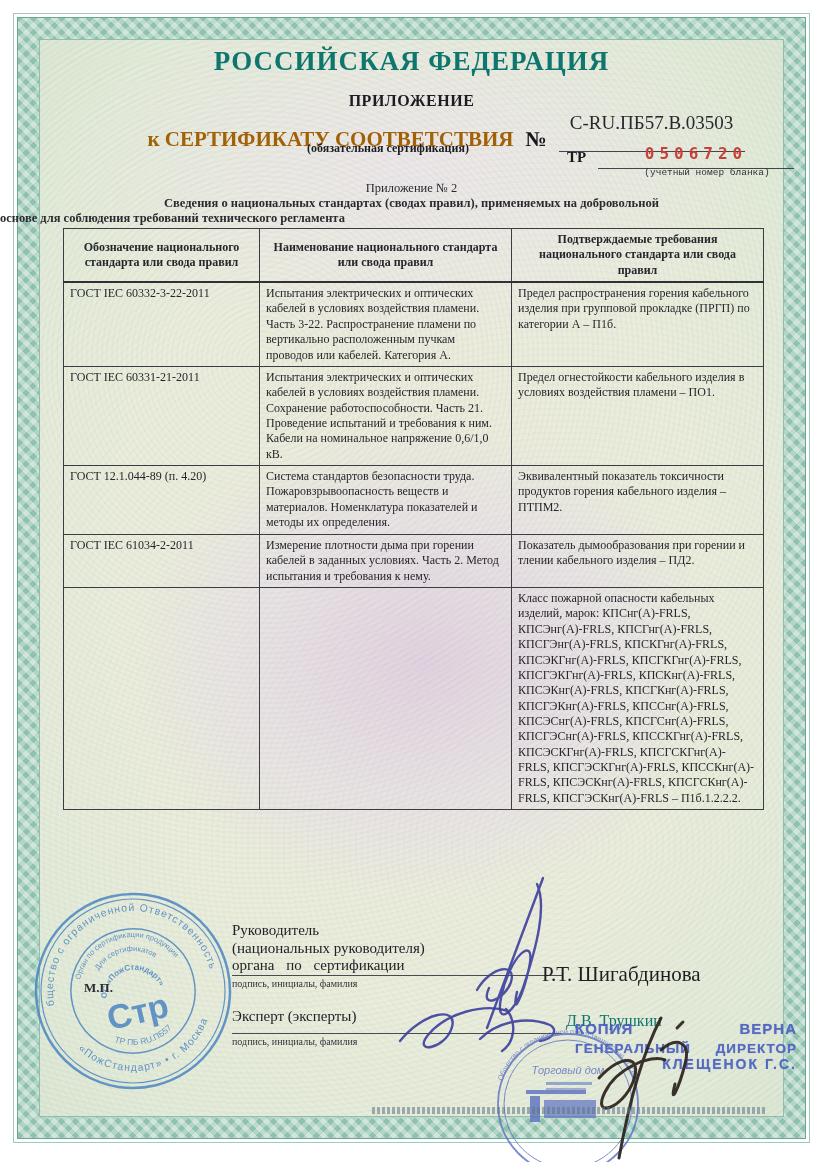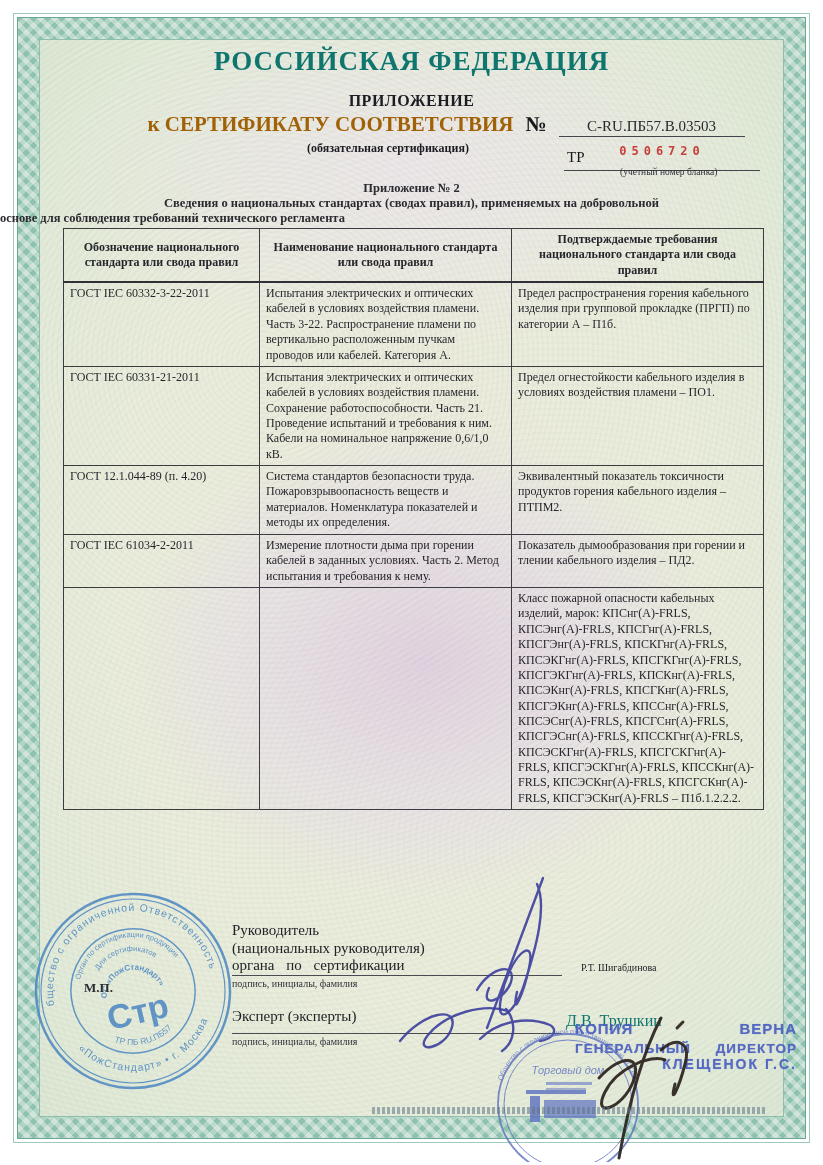--- a/index.html
+++ b/index.html
@@ -35,44 +35,44 @@
       repeating-radial-gradient(circle at 30% 30%, rgba(160,150,170,.12) 0 2px, rgba(255,255,255,0) 2px 5px),
       repeating-radial-gradient(circle at 70% 75%, rgba(140,160,140,.10) 0 2px, rgba(255,255,255,0) 2px 6px);
   }
   .abs{position:absolute;}
   
   .country{left:0;right:0;top:46px;text-align:center;font-size:27px;font-weight:bold;letter-spacing:1px;color:#0f766e;}
   .annex-word{left:0;right:0;top:92px;text-align:center;font-size:16px;font-weight:bold;letter-spacing:.5px;color:#1c1c22;}
   .cert-row{left:95px;top:112px;width:702px;display:flex;align-items:flex-end;justify-content:center;gap:12px;}
   .cert-label{font-size:21px;font-weight:bold;color:#a16207;white-space:nowrap;}
   .cert-num-sign{font-size:21px;font-weight:bold;color:#17171c;}
-  .cert-number{display:inline-block;width:186px;text-align:center;border-bottom:1.5px solid #44444c;font-size:15px;padding-bottom:1px;color:#27272e;}
+  .cert-number{display:inline-block;width:186px;text-align:center;border-bottom:1.5px solid #44444c;font-size:19px;padding-bottom:17px;color:#27272e;}
   .cert-type{left:170px;top:141px;width:436px;text-align:center;font-size:12px;font-weight:bold;color:#1c1c22;}
-  .tr-label{left:567px;top:149px;font-size:15px;font-weight:normal;color:#17171c;}
-  .blank-number{left:564px;top:144px;width:196px;text-align:center;border-bottom:1.5px solid #44444c;
-    font-family:"DejaVu Sans Mono", monospace;font-size:12px;font-weight:bold;letter-spacing:5px;color:#c8403a;padding-bottom:12px;}
-  .blank-caption{left:620px;top:167px;width:174px;text-align:left;font-size:9.5px;color:#2e2e36;}
-  .annex-no{left:0;right:0;top:181px;text-align:center;font-size:12.5px;font-weight:bold;}
+  .tr-label{left:567px;top:149px;font-size:15px;font-weight:bold;color:#17171c;}
+  .blank-number{left:598px;top:144px;width:196px;text-align:center;border-bottom:1.5px solid #44444c;
+    font-family:"DejaVu Sans Mono", monospace;font-size:16px;font-weight:bold;letter-spacing:5px;color:#c8403a;padding-bottom:5px;}
+  .blank-caption{left:620px;top:167px;width:174px;text-align:center;font-size:9.5px;color:#2e2e36;font-family:Liberation Mono, monospace;}
+  .annex-no{left:0;right:0;top:181px;text-align:center;font-size:12.5px;font-weight:normal;}
   .sub1{left:0;right:0;top:196px;text-align:center;font-size:12.5px;font-weight:bold;}
   .sub2{left:0;right:0;top:211px;text-align:left;font-size:12.5px;font-weight:bold;}
   
   table.std{left:63px;top:228px;position:absolute;width:700px;border-collapse:collapse;table-layout:fixed;}
   table.std col.c1{width:196px;} table.std col.c2{width:252px;} table.std col.c3{width:252px;}
   table.std th, table.std td{
     border:1px solid #3c3c42;vertical-align:top;text-align:left;
     font-size:12px;line-height:1.28;padding:3px 6px 3px 6px;color:#26262d;
     font-family:"Liberation Serif", serif;overflow:hidden;
   }
   table.std th{font-weight:bold;text-align:center;vertical-align:middle;border-bottom:2px solid #303036;}
   
   .role-head{left:232px;top:922px;width:330px;font-size:15px;line-height:1.18;color:#222228;}
   .role-head .wide{word-spacing:8px;}
   .sig-line-1{left:232px;top:975px;width:330px;border-top:1.2px solid #4a4a52;}
   .sig-cap-1{left:232px;top:978px;font-size:10px;color:#33333b;}
-  .name-head{left:581px;top:962px;font-size:10px;color:#1e1e24;}
+  .name-head{left:542px;top:962px;font-size:21px;color:#1e1e24;}
   .role-expert{left:232px;top:1008px;font-size:15px;color:#222228;}
   .sig-line-2{left:232px;top:1033px;width:330px;border-top:1.2px solid #4a4a52;}
   .sig-cap-2{left:232px;top:1036px;font-size:10px;color:#33333b;}
   .name-expert{left:566px;top:1012px;font-size:16px;color:#0f766e;}
   .mp{left:84px;top:980px;font-size:13px;font-weight:bold;color:#2c2c33;}
   
   .stamp-os{left:28px;top:886px;width:210px;height:210px;transform:rotate(-13deg);opacity:.85;}
   .stamp-os text{fill:#4b86c2;font-family:"Liberation Sans", sans-serif;}
   .copy-stamp{left:575px;top:1020px;width:222px;color:#4b5fc1;font-family:"Liberation Sans", sans-serif;
     font-weight:bold;letter-spacing:1px;opacity:.92;text-shadow:0 0 1px rgba(75,95,193,.6);}

